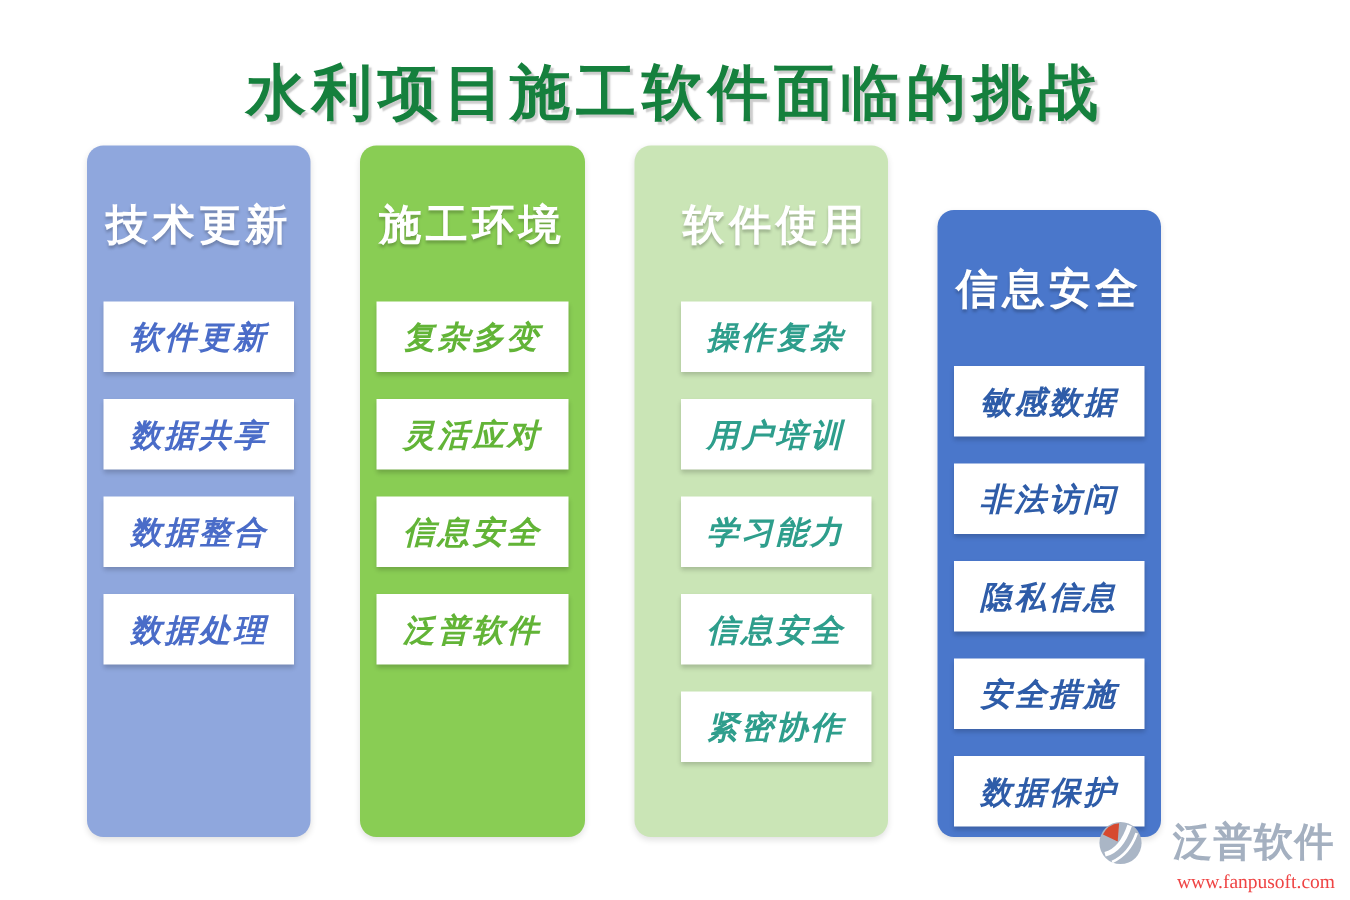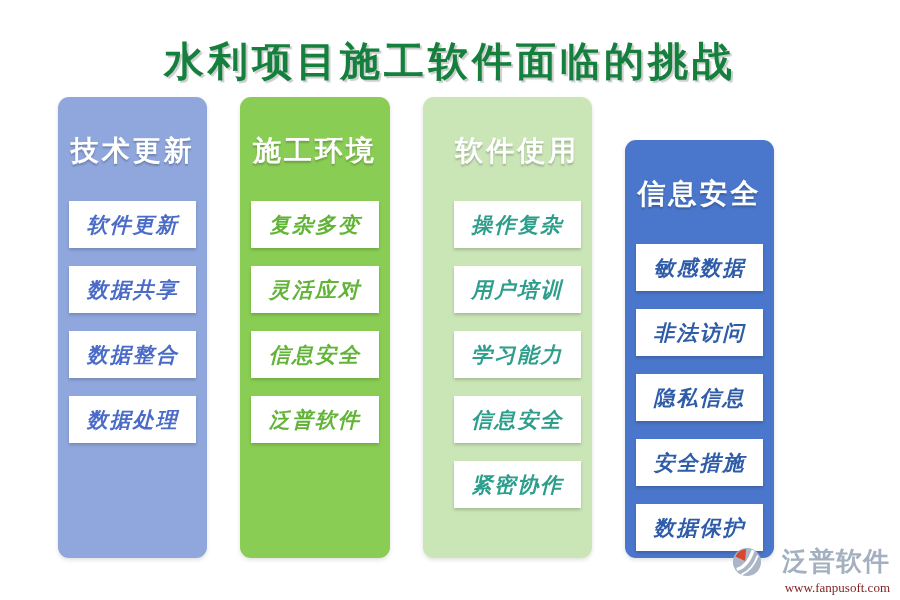--- a/index.html
+++ b/index.html
@@ -154,16 +154,16 @@
   <div class="footer">
     <div class="footer-row">
       <svg width="30" height="30" viewBox="0 0 32 32">
         <circle cx="16" cy="16" r="15" fill="#AAB6C6"></circle>
         <path d="M15 2 A14 14 0 0 0 3.5 10 L14 15 Z" fill="#D6492F"></path>
         <path d="M5 24 C 13 22, 19 14, 22.5 3.5" stroke="#ffffff" stroke-width="3.4" fill="none"></path>
         <path d="M10 29.5 C 18 26, 24 19, 27.5 9" stroke="#ffffff" stroke-width="2" fill="none"></path>
       </svg>
       <span class="brand" style="color: rgb(164, 176, 192);">泛普软件</span>
     </div>
-    <div class="site-url" style="color: #7f1d1d;">www.fanpusoft.com</div>
+    <div class="site-url" style="color: #ef4444;">www.fanpusoft.com</div>
   </div>
 
 </div>
 
 </body></html>

